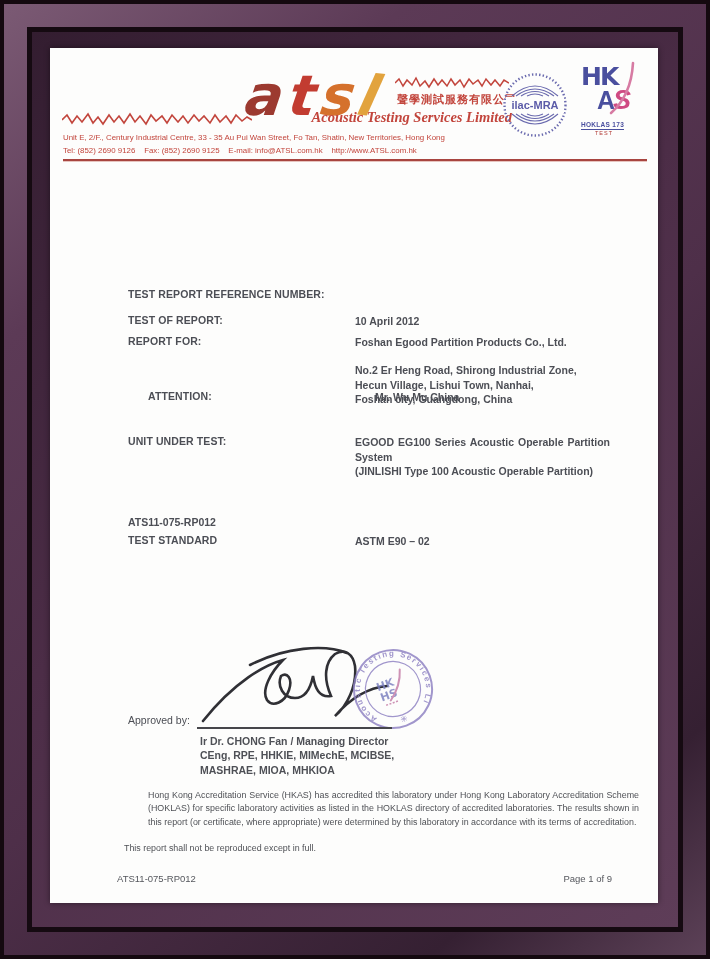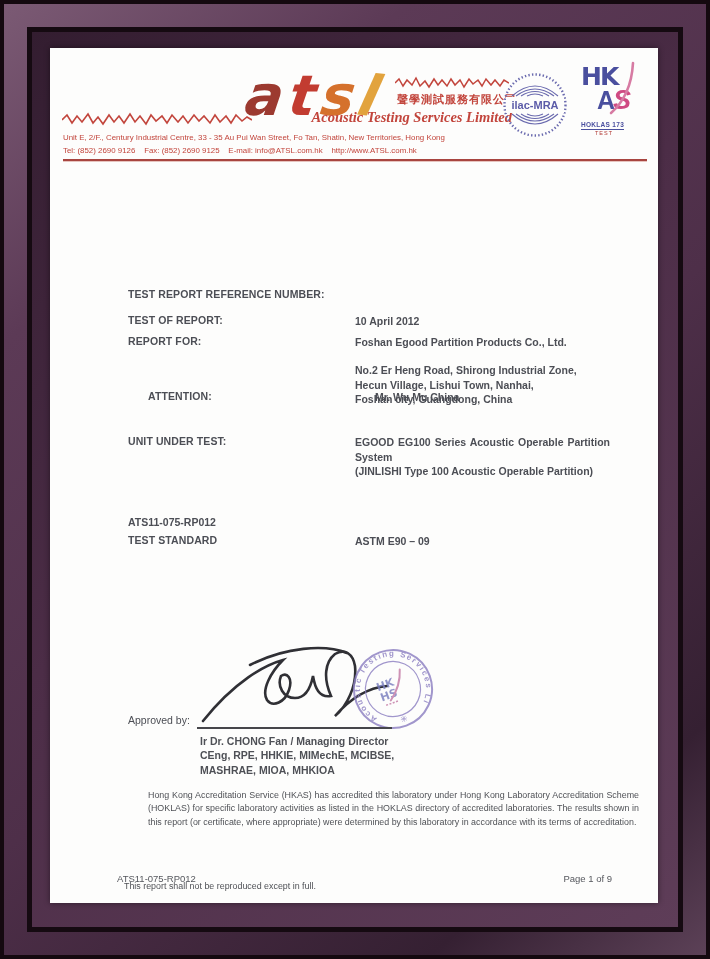--- a/index.html
+++ b/index.html
@@ -72,21 +72,21 @@
   .sig-line{left:147px;top:679px;width:195px;border-top:2px solid #46464b;}
   .sig-name{left:150px;top:686px;font-size:10.5px;font-weight:bold;color:#4e5056;
     line-height:14.4px;}
   .stamp{left:301px;top:599px;opacity:.82;}
   .stamp-text{font:bold 8px "Liberation Sans",sans-serif;fill:#8d80c2;
     letter-spacing:1.6px;}
   .stamp-center{font:bold 11px "DejaVu Sans",sans-serif;fill:#7a7fbf;}
   
   .foot-para{left:74px;top:741px;width:491px;font-size:8.9px;line-height:13.4px;
     color:#4f5156;text-align:justify;margin-left:24px;}
-  .foot-note{left:74px;top:833px;font-size:8.9px;color:#4f5156;}
+  .foot-note{left:74px;top:795px;font-size:8.9px;color:#4f5156;}
   .foot-row{left:67px;top:825px;width:495px;display:flex;
     justify-content:space-between;font-size:9.5px;color:#55575d;}
 </style>
 </head>
 <body>
 
 <div class="frame-outer">
   <div class="frame-main"></div>
   <div class="frame-groove"></div>
   <div class="frame-lip"></div>
@@ -163,21 +163,21 @@
     <div class="f-label">ATTENTION:</div>
     <div class="f-value nowrap">Mr. Wu Mu China</div>
   </div>
   <div class="abs field-row r4">
     <div class="f-label">UNIT UNDER TEST:</div>
     <div class="f-value justify">EGOOD EG100 Series Acoustic Operable Partition System
 (JINLISHI Type 100 Acoustic Operable Partition)</div>
   </div>
   <div class="abs field-row r5">
     <div class="f-label">TEST STANDARD</div>
-    <div class="f-value nowrap">ASTM E90 – 09</div>
+    <div class="f-value nowrap">ASTM E90 – 02</div>
   </div>
 
   <div class="abs approved">Approved by:</div>
 
   <svg class="abs sig-svg" width="210" height="90" viewBox="0 0 210 90">
     <g fill="none" stroke="#303035" stroke-width="2.6" stroke-linecap="round">
       <path d="M55,24 C90,6 130,3 152,12"></path>
       <path d="M8,80 C40,40 70,24 88,19 C76,31 66,49 72,59 C78,67 90,61 94,49
                C98,37 92,31 86,35 C82,45 88,57 100,57 C112,57 116,45 118,35
                C120,47 124,57 136,55 C128,37 130,21 140,13 C150,7 158,13 160,25

